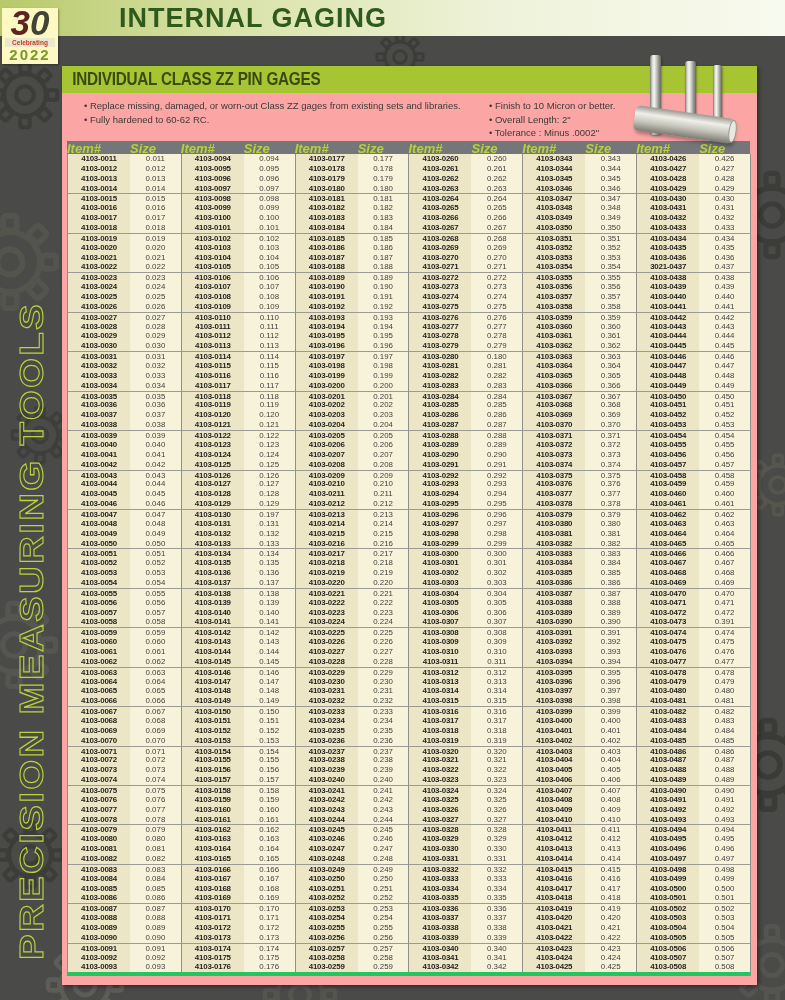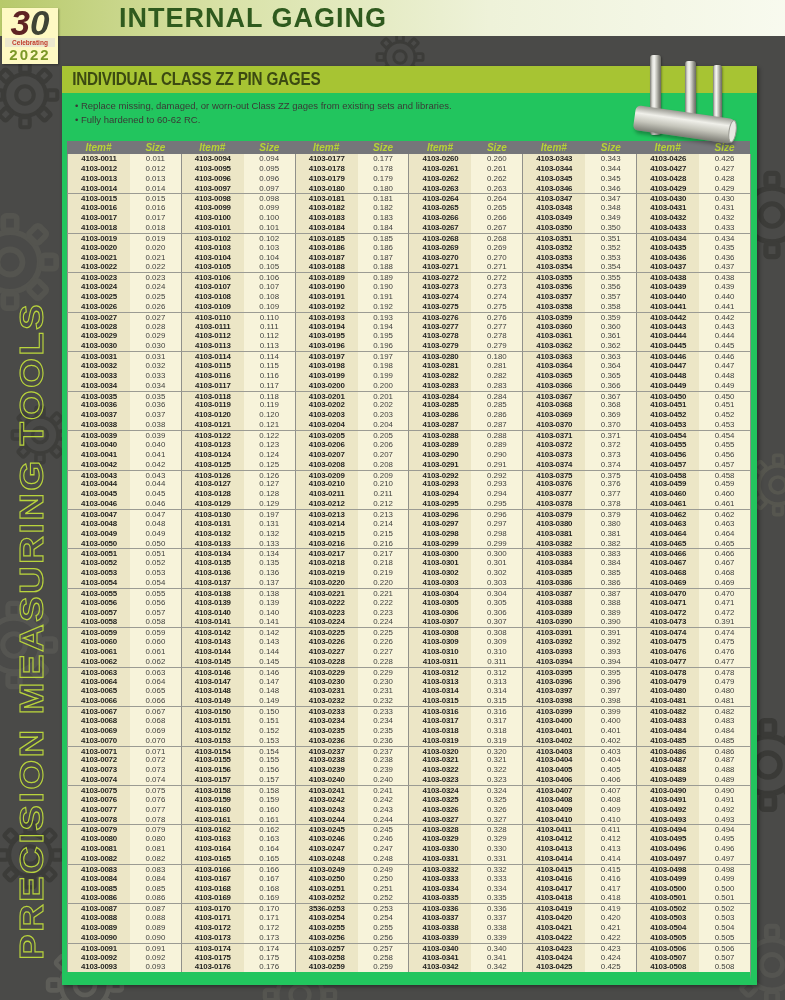--- a/index.html
+++ b/index.html
@@ -14,52 +14,52 @@
   .topbar-title{margin-left:88px;font-size:27px;font-weight:800;letter-spacing:1px;color:#2f5a1e;}
   
   .logo{position:absolute;left:2px;top:8px;width:56px;height:56px;background:#fef9c3;z-index:6;
         overflow:hidden;box-shadow:1px 1px 2px rgba(0,0,0,.35);}
   .logo-30{font-size:35px;font-weight:800;font-style:italic;line-height:31px;text-align:center;margin-top:-1px;}
   .logo-30 .l3{color:#5e2323;} .logo-30 .l0{color:#3f4436;}
   .logo-celebrating{background:#ece8cd;color:#c13a2a;font-size:6.5px;font-weight:bold;
         text-align:center;height:9px;line-height:9px;margin:0 3px;}
   .logo-year{text-align:center;font-size:15px;font-weight:800;letter-spacing:2px;color:#7c9827;line-height:15px;}
   
-  .page{position:absolute;left:62px;top:66px;width:695px;height:919px;background:#22c55e;z-index:3;
+  .page{position:absolute;left:62px;top:66px;width:695px;height:919px;background:#fca5a5;z-index:3;
         box-shadow:2px 2px 4px rgba(0,0,0,.4);}
   .section-bar{position:absolute;left:0;top:0;width:695px;height:27px;background:#a7c433;
         display:flex;align-items:center;}
   .section-title{padding-left:12px;font-size:18px;font-weight:800;color:#3c4a12;letter-spacing:-.3px;
         transform:scaleX(.85);transform-origin:left center;white-space:nowrap;}
   .bullets{position:absolute;top:33px;margin:0;padding:0;list-style:none;}
   .bullets.left{left:13px;width:430px;}
   .bullets.right{left:418px;width:180px;}
-  .bullets li{font-size:9.5px;line-height:13.5px;color:#3a3a36;}
+  .bullets li{font-size:9.5px;line-height:13.5px;color:#3a3a36;margin-left:9px;}
   .bullets li::before{content:"•  ";color:#3a3a36;}
   
   .pins{position:absolute;left:630px;top:52px;width:128px;height:92px;z-index:5;}
   .pin-v{position:absolute;border-radius:3px;
         background:linear-gradient(90deg,#77776f 0%,#d8d8d2 20%,#f5f5f1 38%,#c9c9c1 58%,#8b8b83 82%,#6a6a62 100%);
         box-shadow:1px 1px 2px rgba(0,0,0,.3);}
   .pin-v.p1{left:20px;top:3px;width:11px;height:80px;}
   .pin-v.p2{left:55px;top:9px;width:11px;height:72px;}
   .pin-v.p3{left:83px;top:13px;width:9px;height:60px;}
   .pin-h{position:absolute;left:4px;top:60px;width:100px;height:25px;border-radius:5px;
         transform:rotate(8deg);
         background:linear-gradient(180deg,#9a9a92 0%,#f0f0ea 30%,#c5c5bb 62%,#7b7b73 100%);
         box-shadow:2px 3px 4px rgba(0,0,0,.3);}
   .pin-h::after{content:"";position:absolute;right:-3px;top:1px;width:8px;height:23px;border-radius:50%;
         background:#e8e8e2;border:1px solid #9a9a92;box-sizing:border-box;}
   
   .thead{position:absolute;left:5px;top:75px;width:683px;height:13px;background:#75767a;
         display:grid;grid-template-columns:repeat(6,63px 50.83px);align-items:center;}
-  .th{font-size:10px;font-weight:bold;font-style:italic;color:#b6d237;text-align:center;}
+  .th{font-size:13px;font-weight:bold;font-style:italic;color:#b6d237;}
   .tbody{position:absolute;left:5px;top:88px;width:683px;
         display:grid;grid-template-columns:repeat(6,63px 50.83px);grid-auto-rows:9.86px;
-        border-right:1px solid #90908a;border-bottom:8px solid #22c55e;box-sizing:content-box;}
+        border-right:1px solid #90908a;border-bottom:4px solid #22c55e;box-sizing:content-box;}
   .cell{font-size:7.9px;line-height:9.8px;text-align:center;overflow:hidden;box-sizing:border-box;}
   .cell.item{font-weight:bold;color:#1f1f1d;background:#ece6c6;border-left:1px solid #90908a;letter-spacing:-.2px;}
   .cell.size{color:#3f3f3c;background:#f7f3da;}
   .cell.grp{border-top:1px solid #9b9b93;}
   
   .side-text{position:absolute;left:6px;top:292px;z-index:2;}
   .side-text text{font-family:"Liberation Sans",sans-serif;font-size:33px;font-weight:bold;
         fill:none;stroke:#b9d43c;stroke-width:1.1px;letter-spacing:2px;}
   
   .page-circle{position:absolute;left:7px;top:1007px;width:46px;height:46px;border-radius:50%;
@@ -131,20 +131,25 @@
   </svg>
 
   <div class="page">
     <div class="section-bar">
       <div class="section-title">INDIVIDUAL CLASS ZZ PIN GAGES</div>
     </div>
 
     <ul class="bullets left">
       <li>Replace missing, damaged, or worn-out Class ZZ gages from existing sets and libraries.</li>
       <li>Fully hardened to 60-62 RC.</li>
+    </ul>
+    <ul class="bullets right">
+      <li>Finish to 10 Micron or better.</li>
+      <li>Overall Length: 2"</li>
+      <li>Tolerance : Minus .0002"</li>
     </ul>
 
     <div class="thead">
       <div class="th">Item#</div>
       <div class="th">Size</div>
       <div class="th">Item#</div>
       <div class="th">Size</div>
       <div class="th">Item#</div>
       <div class="th">Size</div>
       <div class="th">Item#</div>
@@ -291,21 +296,21 @@
         <div class="cell item">4103-0022</div>
         <div class="cell size">0.022</div>
         <div class="cell item">4103-0105</div>
         <div class="cell size">0.105</div>
         <div class="cell item">4103-0188</div>
         <div class="cell size">0.188</div>
         <div class="cell item">4103-0271</div>
         <div class="cell size">0.271</div>
         <div class="cell item">4103-0354</div>
         <div class="cell size">0.354</div>
-        <div class="cell item">4103-0437</div>
+        <div class="cell item">3021-0437</div>
         <div class="cell size">0.437</div>
         <div class="cell item grp">4103-0023</div>
         <div class="cell size grp">0.023</div>
         <div class="cell item grp">4103-0106</div>
         <div class="cell size grp">0.106</div>
         <div class="cell item grp">4103-0189</div>
         <div class="cell size grp">0.189</div>
         <div class="cell item grp">4103-0272</div>
         <div class="cell size grp">0.272</div>
         <div class="cell item grp">4103-0355</div>
@@ -1065,21 +1070,21 @@
         <div class="cell item">4103-0335</div>
         <div class="cell size">0.335</div>
         <div class="cell item">4103-0418</div>
         <div class="cell size">0.418</div>
         <div class="cell item">4103-0501</div>
         <div class="cell size">0.501</div>
         <div class="cell item grp">4103-0087</div>
         <div class="cell size grp">0.087</div>
         <div class="cell item grp">4103-0170</div>
         <div class="cell size grp">0.170</div>
-        <div class="cell item grp">3536-0253</div>
+        <div class="cell item grp">4103-0253</div>
         <div class="cell size grp">0.253</div>
         <div class="cell item grp">4103-0336</div>
         <div class="cell size grp">0.336</div>
         <div class="cell item grp">4103-0419</div>
         <div class="cell size grp">0.419</div>
         <div class="cell item grp">4103-0502</div>
         <div class="cell size grp">0.502</div>
         <div class="cell item">4103-0088</div>
         <div class="cell size">0.088</div>
         <div class="cell item">4103-0171</div>

